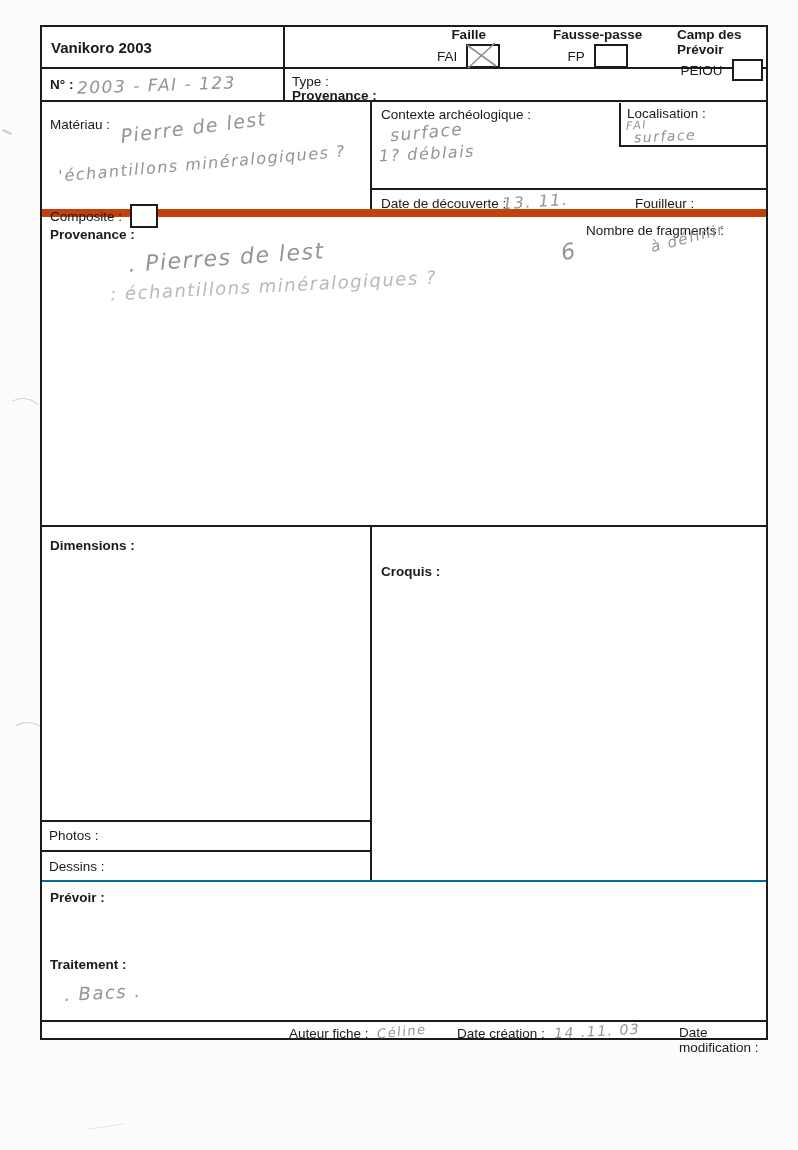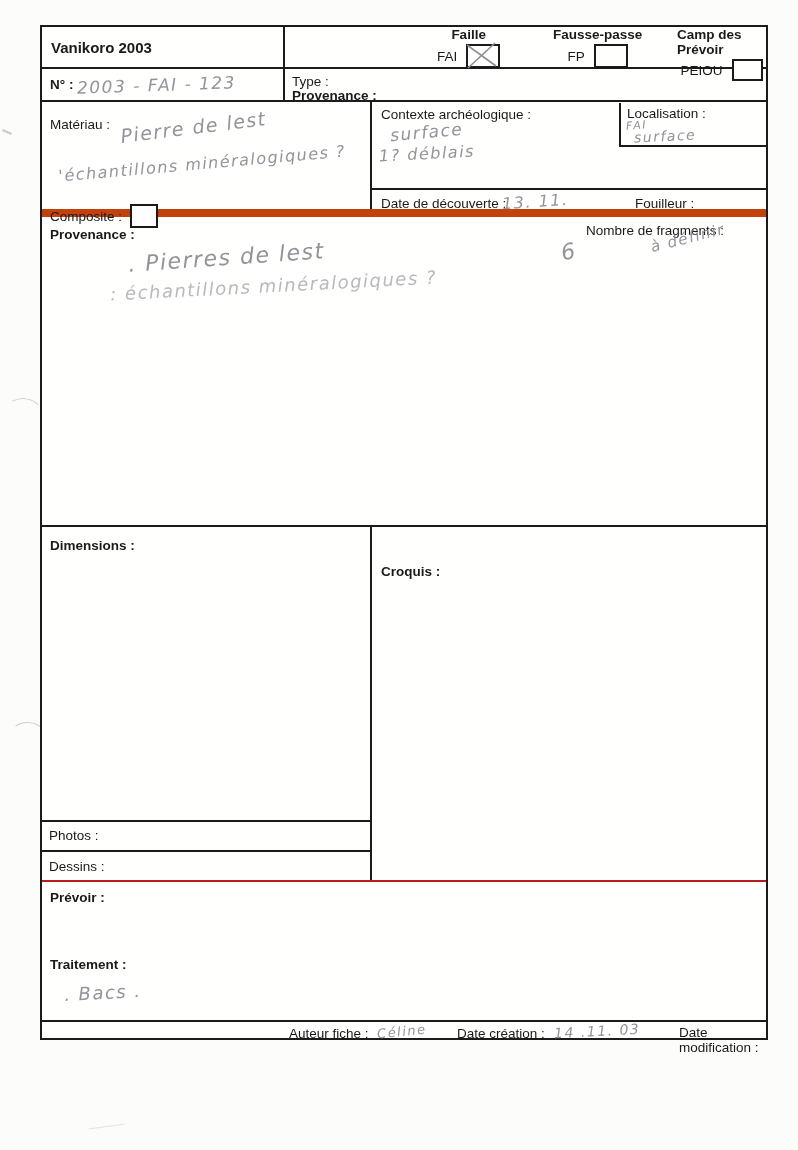--- a/index.html
+++ b/index.html
@@ -36,21 +36,21 @@
   .cell-num { left:0; top:0; width:243px; height:100%; border-right:2px solid #1b1b1b;
               display:flex; align-items:center; padding-left:8px; }
   .cell-type { left:243px; top:0; right:0; height:100%; padding:3px 0 0 7px; }
   .row3 { left:0; top:75px; width:100%; height:115px; border-bottom:8px solid #c2410c; }
   .cell-materiau { left:0; top:0; width:330px; height:100%; border-right:2px solid #1b1b1b; }
   .cell-contexte { left:330px; top:0; right:0; height:88px; border-bottom:2px solid #1b1b1b; }
   .cell-localisation { left:577px; top:1px; right:0; height:44px;
                        border-left:2px solid #1b1b1b; border-bottom:2px solid #1b1b1b; }
   .cell-datefou { left:330px; top:88px; right:0; bottom:0; }
   .desc-block { left:0; top:190px; width:100%; height:310px; border-bottom:2px solid #1b1b1b; }
-  .dimcro-block { left:0; top:500px; width:100%; height:355px; border-bottom:2px solid #b91c1c; }
+  .dimcro-block { left:0; top:500px; width:100%; height:355px; border-bottom:2px solid #0369a1; }
   .col-left { left:0; top:0; width:330px; height:100%; border-right:2px solid #1b1b1b; }
   .photos-row { left:0; top:293px; width:330px; height:30px; border-top:2px solid #1b1b1b; padding:4px 0 0 7px; }
   .dessins-row { left:0; top:323px; width:330px; height:32px; border-top:2px solid #1b1b1b; padding:5px 0 0 7px; }
   .col-right { left:330px; top:0; right:0; height:100%; padding:8px 0 0 9px;margin-top:27px; }
   .prevoir-block { left:0; top:855px; width:100%; height:140px; border-bottom:2px solid #1b1b1b; }
   .footer-row { left:0; top:995px; right:0; bottom:0; }
   
   .arc { position:absolute; width:34px; height:26px; border:1.5px solid #b9b9b9;
          border-color:#b9b9b9 transparent transparent transparent; border-radius:50%;
          opacity:.65; }

